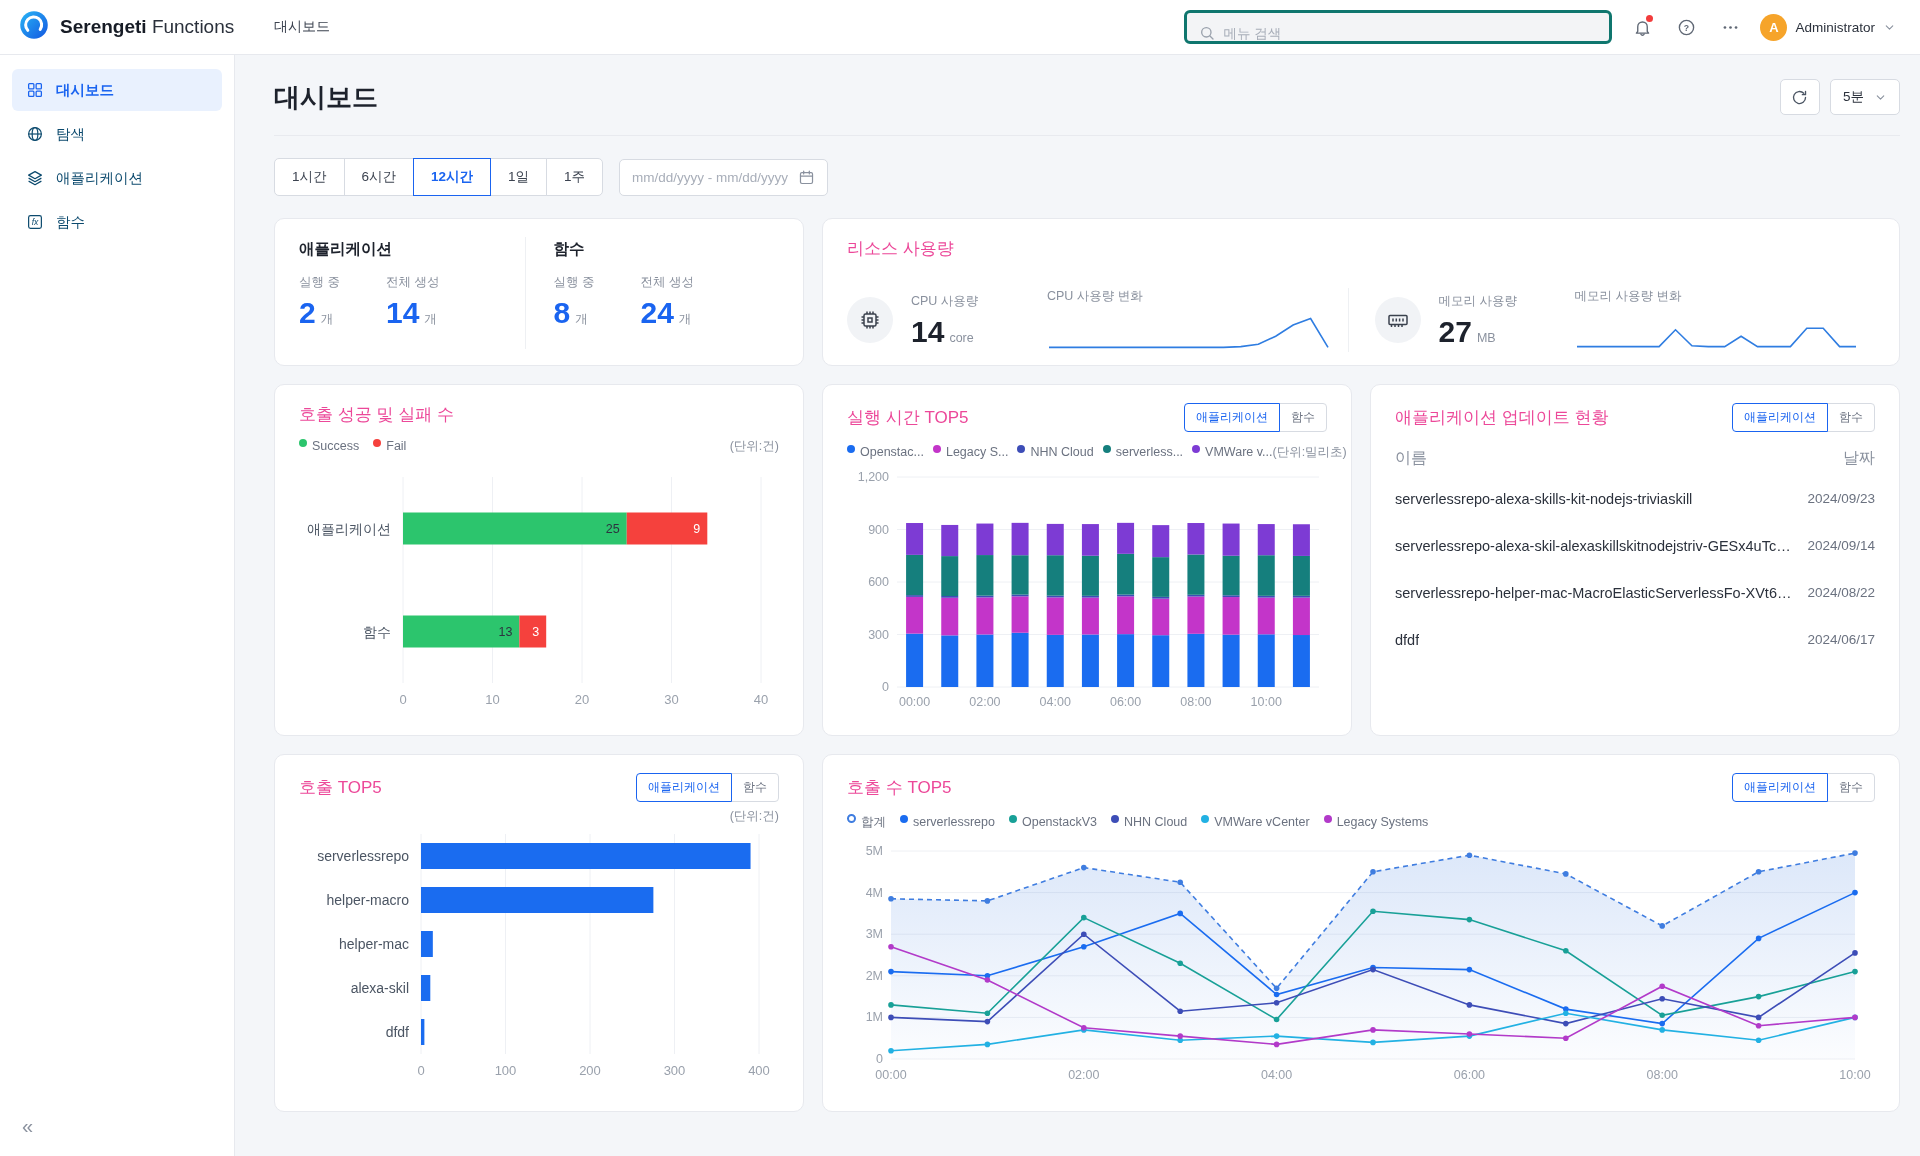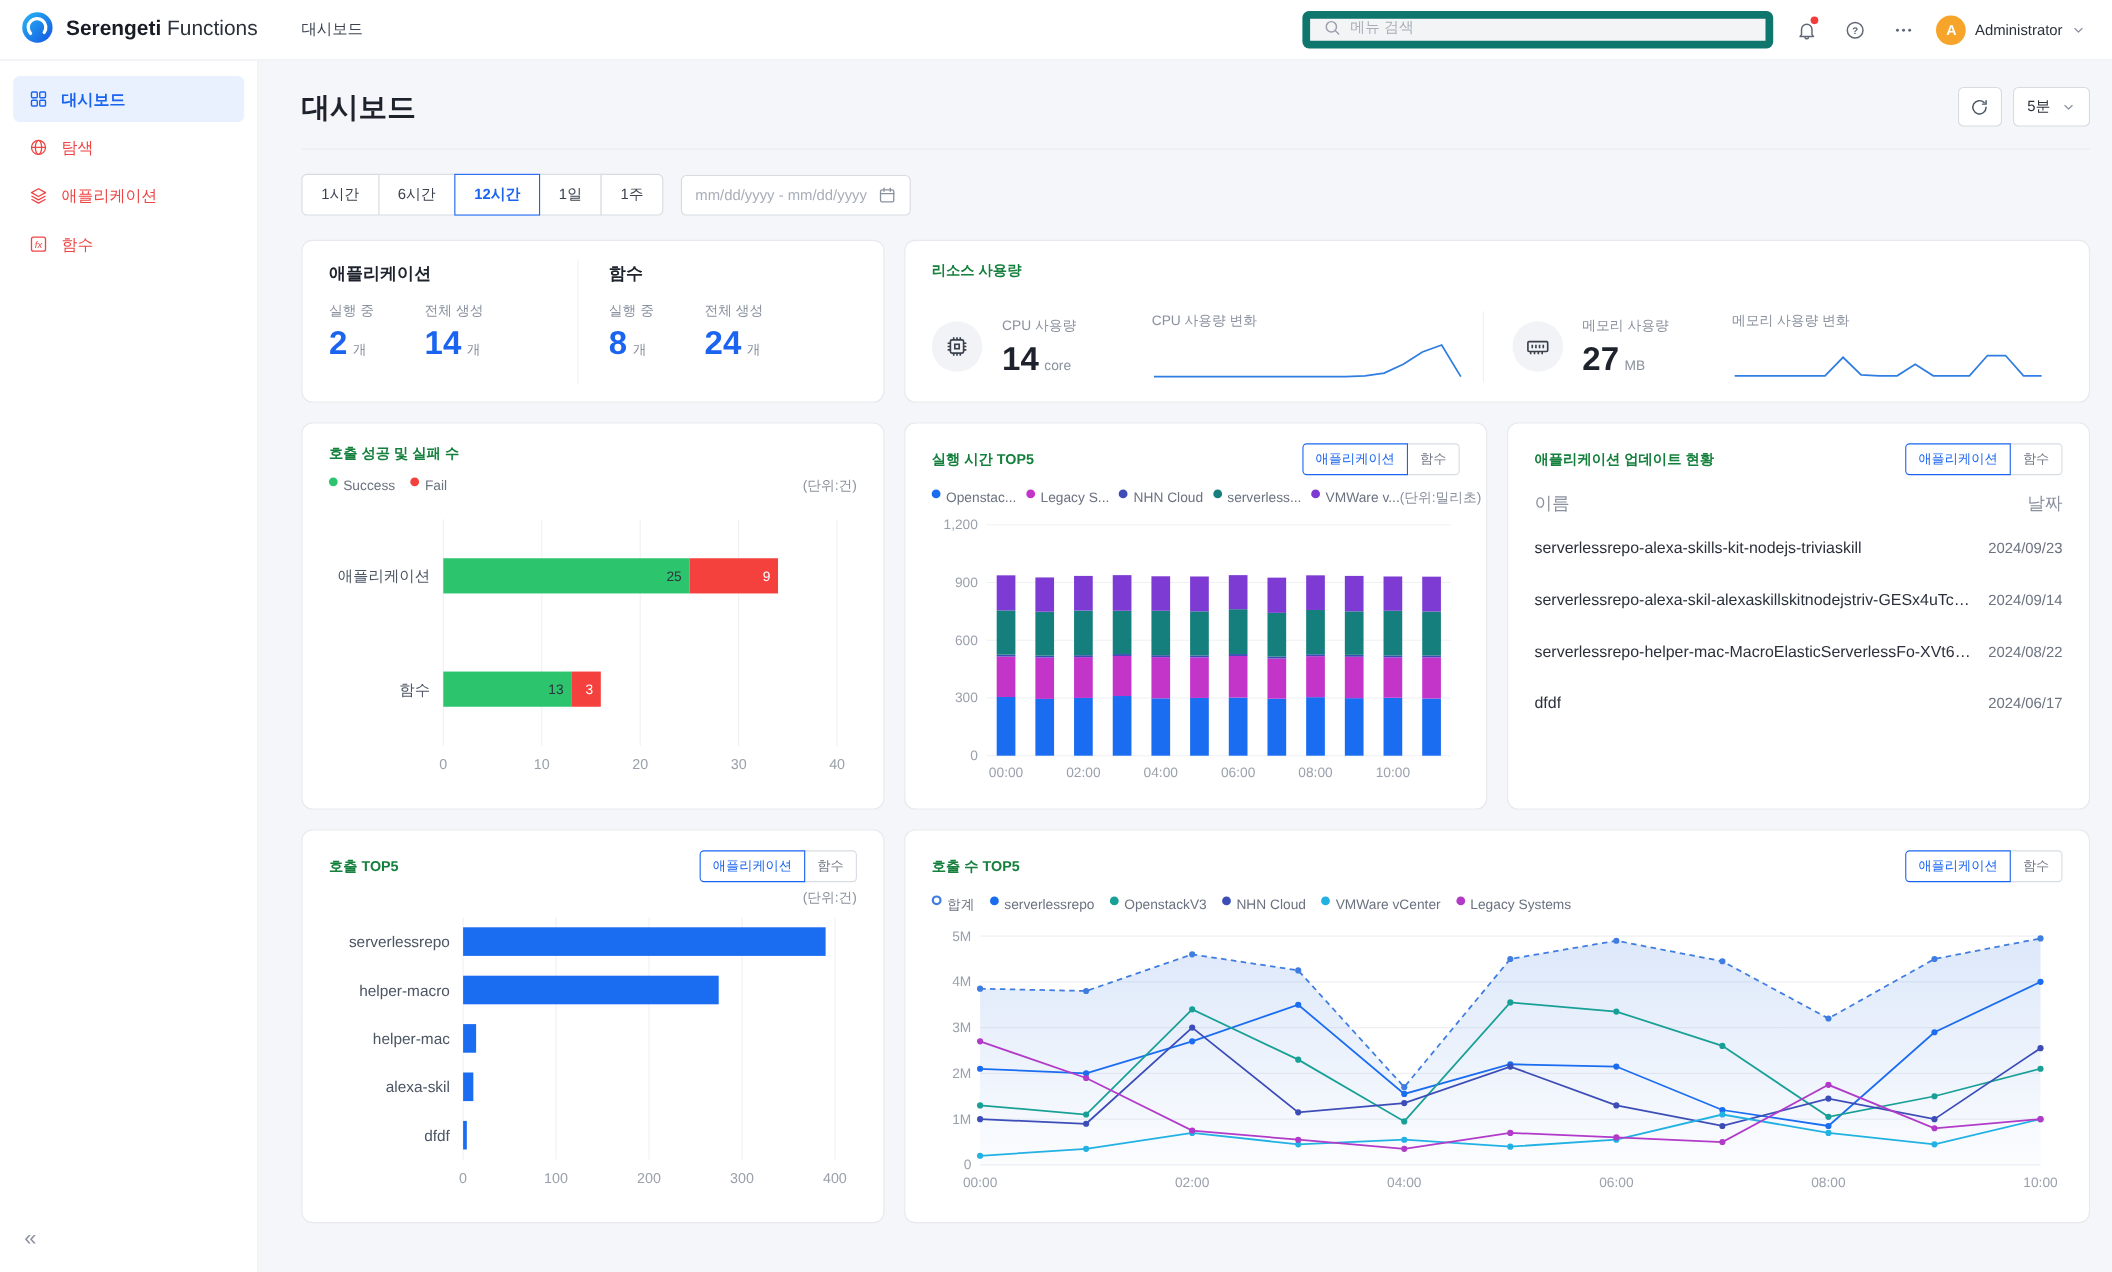--- a/index.html
+++ b/index.html
@@ -8,33 +8,33 @@
   button{font-family:inherit;background:none;border:none;cursor:pointer}
 
   
   .app-header{position:fixed;top:0;left:0;right:0;height:55px;background:#fff;border-bottom:1px solid #e7e9ee;display:flex;align-items:center;z-index:20}
   .logo-area{width:235px;display:flex;align-items:center;gap:10px;padding:0 18px;flex:none}
   .brand-text{font-size:19px;color:#171c26;white-space:nowrap}
   .brand-text b{font-weight:700}
   .brand-light{font-weight:400;color:#2a303b}
   .breadcrumb{font-size:14px;color:#3c4350;margin-left:39px}
   .header-right{margin-left:auto;display:flex;align-items:center;gap:16px;padding-right:24px}
-  .search-box{display:flex;align-items:flex-start;gap:8px;width:428px;height:34px;background:#f3f4f6;border:7px solid #0f766e;border-radius:6px;padding:0 12px;color:#9aa1ac}
+  .search-box{display:flex;align-items:flex-end;gap:8px;width:428px;height:34px;background:#f3f4f6;border:3px solid #0f766e;border-radius:6px;padding:0 12px;color:#9aa1ac}
   .search-input{flex:1;border:none;background:transparent;outline:none;font-size:13.5px;color:#3c4350;font-family:inherit}
   .search-input::placeholder{color:#a8aeb9}
   .hbtn{position:relative;color:#5f6774;display:flex;align-items:center;justify-content:center;width:28px;height:28px}
   .dot{position:absolute;top:2px;right:3px;width:7px;height:7px;border-radius:50%;background:#f23c3c}
   .user-menu{display:flex;align-items:center;gap:8px;cursor:pointer}
   .avatar{width:27px;height:27px;border-radius:50%;background:#f6a42a;color:#fff;font-size:13px;font-weight:700;display:flex;align-items:center;justify-content:center}
   .user-name{font-size:13.5px;color:#2b313c}
   .chev{color:#8a919e;display:flex;align-items:center}
 
   
   .sidebar{position:fixed;top:55px;left:0;bottom:0;width:235px;background:#fff;border-right:1px solid #e7e9ee;padding:14px 12px 12px;display:flex;flex-direction:column;z-index:10}
-  .nav-item{display:flex;align-items:center;gap:12px;height:42px;padding:0 14px;border-radius:6px;font-size:14.5px;color:#ef4444;cursor:pointer;margin-bottom:2px}
+  .nav-item{display:flex;align-items:center;gap:12px;height:42px;padding:0 14px;border-radius:6px;font-size:14.5px;color:#0c4a6e;cursor:pointer;margin-bottom:2px}
   .nav-item.active{background:#e9f1fe;color:#1a64f0;font-weight:700}
   .nicon{display:flex;align-items:flex-end}
   .collapse{margin-top:auto;align-self:flex-start;color:#8a919e;font-size:20px;padding:6px 10px}
 
   
   .main{margin-left:235px;padding:55px 20px 40px 39px}
   .page-head{display:flex;align-items:center;justify-content:space-between;padding:24px 0 20px;border-bottom:1px solid #e8eaef}
   .page-title{font-size:26px;font-weight:700;color:#1d222c}
   .page-actions{display:flex;gap:10px}
   .icon-btn{width:40px;height:36px;background:#fff;border:1px solid #d7dbe2;border-radius:5px;color:#4b5563;display:flex;align-items:center;justify-content:center}
@@ -50,21 +50,21 @@
   .date-text{font-size:13.5px;color:#a8aeb9;white-space:nowrap}
 
   .content{margin-top:22px;display:flex;flex-direction:column;gap:18px}
   .grid3{display:grid;grid-template-columns:repeat(3,minmax(0,1fr));gap:18px}
   .span2{grid-column:span 2}
   .card{background:#fff;border:1px solid #e7e9ee;border-radius:10px;padding:18px 24px 16px;overflow:hidden}
   .row1 .card{height:148px}
   .row2 .card{height:352px}
   .row3 .card{height:358px}
 
-  .card-title{font-size:13px;font-weight:700;color:#15803d}
+  .card-title{font-size:17px;font-weight:400;color:#ec4899}
   .card-head{display:flex;align-items:center;justify-content:space-between}
 
   
   .stats-card{display:flex;gap:0}
   .stat-group{flex:1;padding-top:2px}
   .stat-group.with-divider{border-left:1px solid #eef0f3;padding-left:28px}
   .group-title{font-size:15.5px;font-weight:700;color:#1d222c;margin-bottom:14px}
   .metrics{display:flex;gap:46px}
   .m-label{font-size:12.5px;color:#8a919e;margin-bottom:7px}
   .m-value{display:flex;align-items:baseline;gap:5px}

